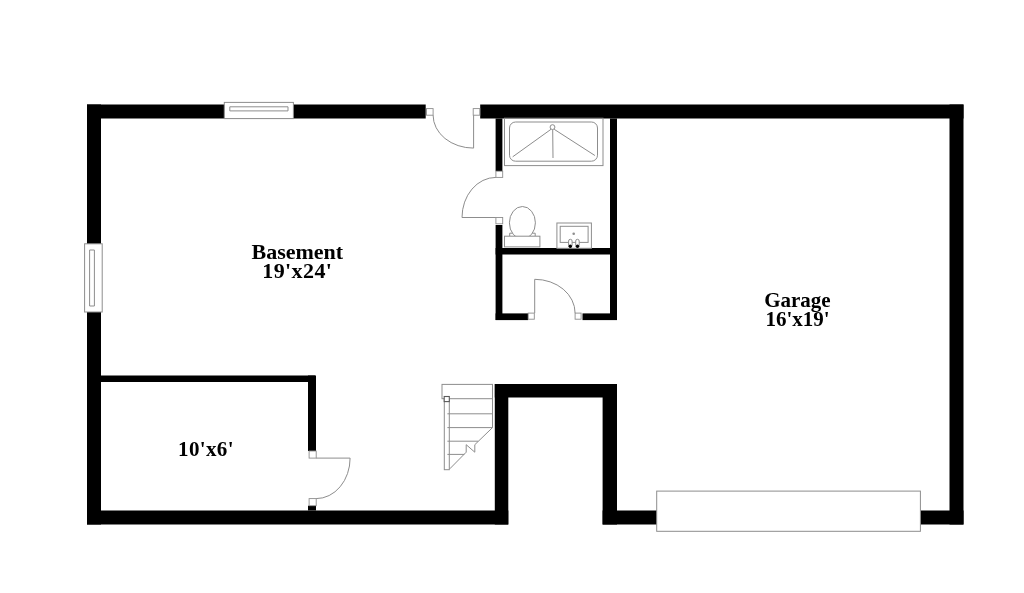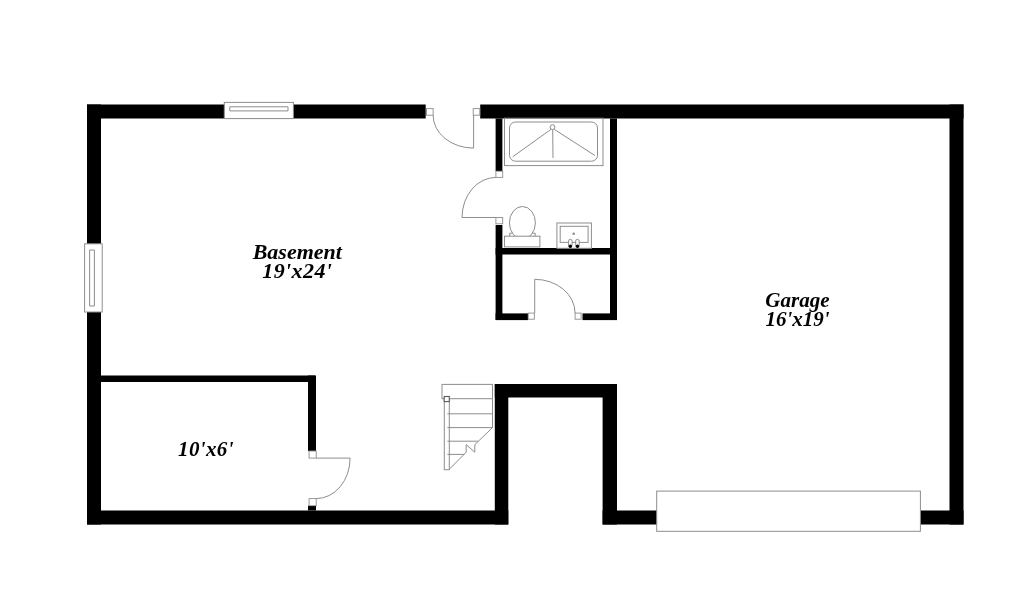--- a/index.html
+++ b/index.html
@@ -1,16 +1,16 @@
 <!DOCTYPE html>
 <html><head>
 <meta charset="utf-8">
 <style>
 html,body{margin:0;padding:0;background:#fff;}
-#page{width:1024px;height:593px;position:relative;background:#fff;overflow:hidden;font-style:italic;}
+#page{width:1024px;height:593px;position:relative;background:#fff;overflow:hidden;}
 svg{display:block;}
 text{font-family:"Liberation Serif", serif;font-weight:bold;fill:#000;}
 </style>
 </head>
 <body>
 <div id="page">
 <svg width="1024" height="593" viewBox="0 0 1024 593">
 <rect x="0" y="0" width="1024" height="593" fill="#ffffff"></rect>
 <g fill="#000000" stroke="none">
 

